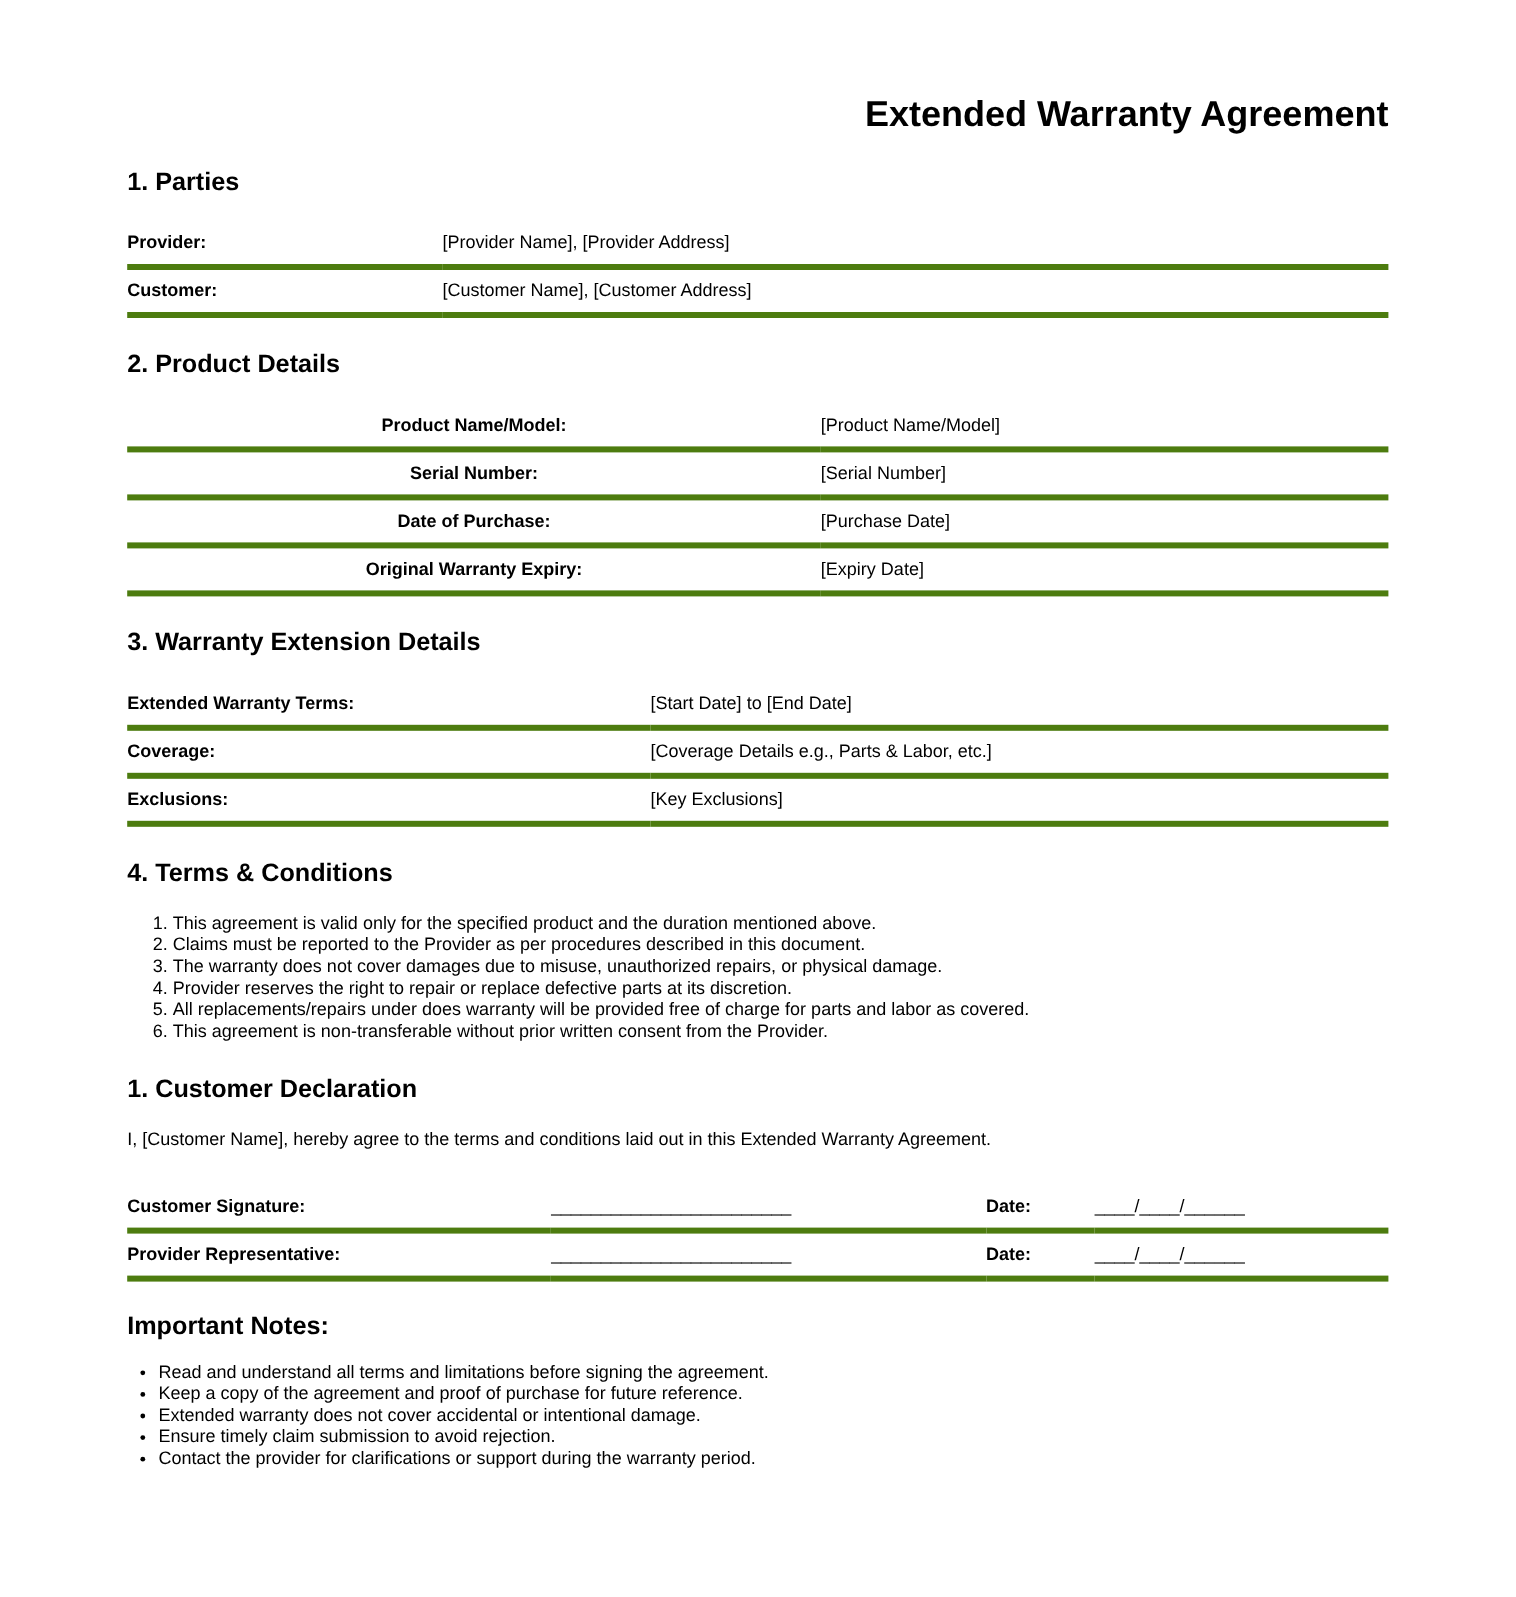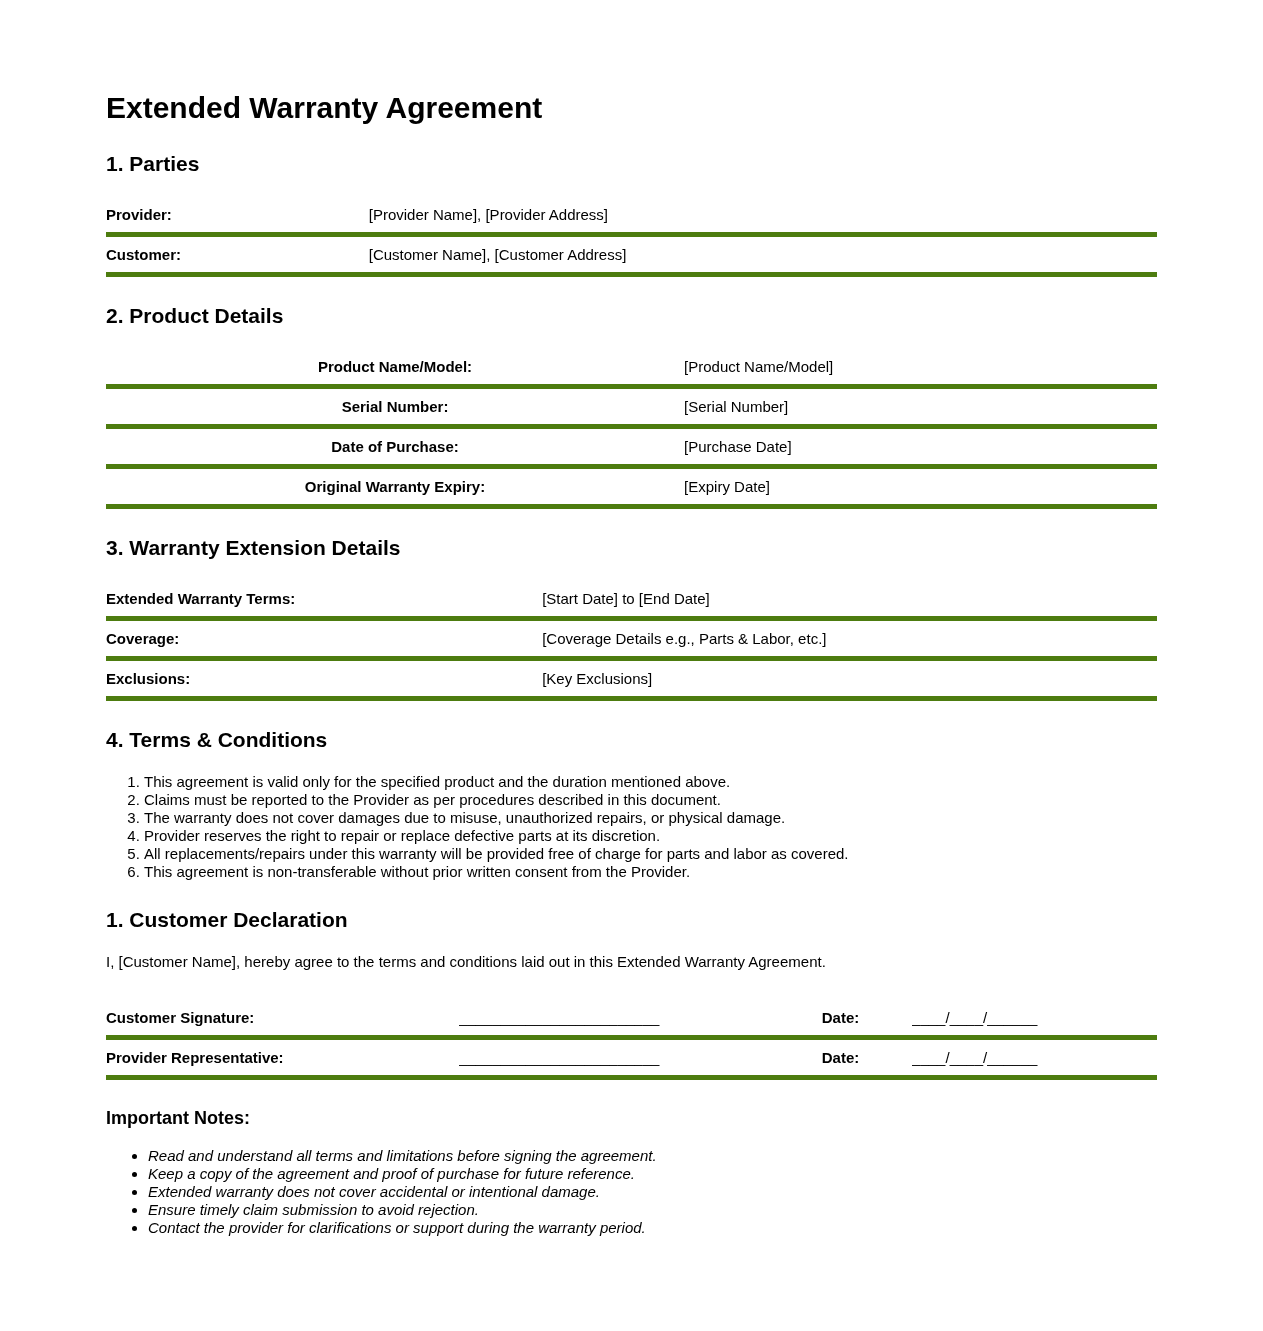--- a/index.html
+++ b/index.html
@@ -14,30 +14,31 @@
     height: 1331px;
     margin: 0 auto;
     background: #fff;
     padding: 79px 106px 40px 106px;
     overflow: hidden;
   }
   h1.doc-title {
     font-size: 30px;
     line-height: 34px;
     font-weight: bold;
-    margin: 12px 0 13px 0;
+    margin: 0 0 13px 0;
+    text-align: right;
   }
   h2.section-heading {
     font-size: 21px;
     line-height: 24px;
     font-weight: bold;
     margin: 27px 0 21px 0;
   }
   h3.notes-heading {
-    font-size: 18px;
+    font-size: 21px;
     line-height: 20px;
     font-weight: bold;
     margin: 28px 0 19px 0;
   }
   table.kv {
     width: 100%;
     border-collapse: collapse;
     table-layout: fixed;
   }
   table.kv td {
@@ -63,23 +64,22 @@
   ol.terms-list li, ul.notes-list li {
     line-height: 18px;
     margin: 0;
     padding: 0;
   }
   p.declaration {
     margin: 5px 0 0 0;
     line-height: 17px;
   }
   ul.notes-list {
-    margin: 16px;
+    margin: 0;
     padding-left: 26px;
-    font-style: italic;
   }
 </style>
 </head>
 <body>
 
 <div class="page">
 
   <h1 class="doc-title">Extended Warranty Agreement</h1>
 
   <h2 class="section-heading">1. Parties</h2>
@@ -135,21 +135,21 @@
     </tr>
   </tbody>
     </table>
 
   <h2 class="section-heading">4. Terms &amp; Conditions</h2>
   <ol class="terms-list">
     <li>This agreement is valid only for the specified product and the duration mentioned above.</li>
     <li>Claims must be reported to the Provider as per procedures described in this document.</li>
     <li>The warranty does not cover damages due to misuse, unauthorized repairs, or physical damage.</li>
     <li>Provider reserves the right to repair or replace defective parts at its discretion.</li>
-    <li>All replacements/repairs under this warranty will be provided free of charge for parts and labor as covered.</li>
+    <li>All replacements/repairs under does warranty will be provided free of charge for parts and labor as covered.</li>
     <li>This agreement is non-transferable without prior written consent from the Provider.</li>
   </ol>
 
   <h2 class="section-heading">1. Customer Declaration</h2>
   <p class="declaration">I, [Customer Name], hereby agree to the terms and conditions laid out in this Extended Warranty Agreement.</p>
 
   <table class="kv t-sign">
     <tbody>
         <tr>
       <td class="lbl c1">Customer Signature:</td>

